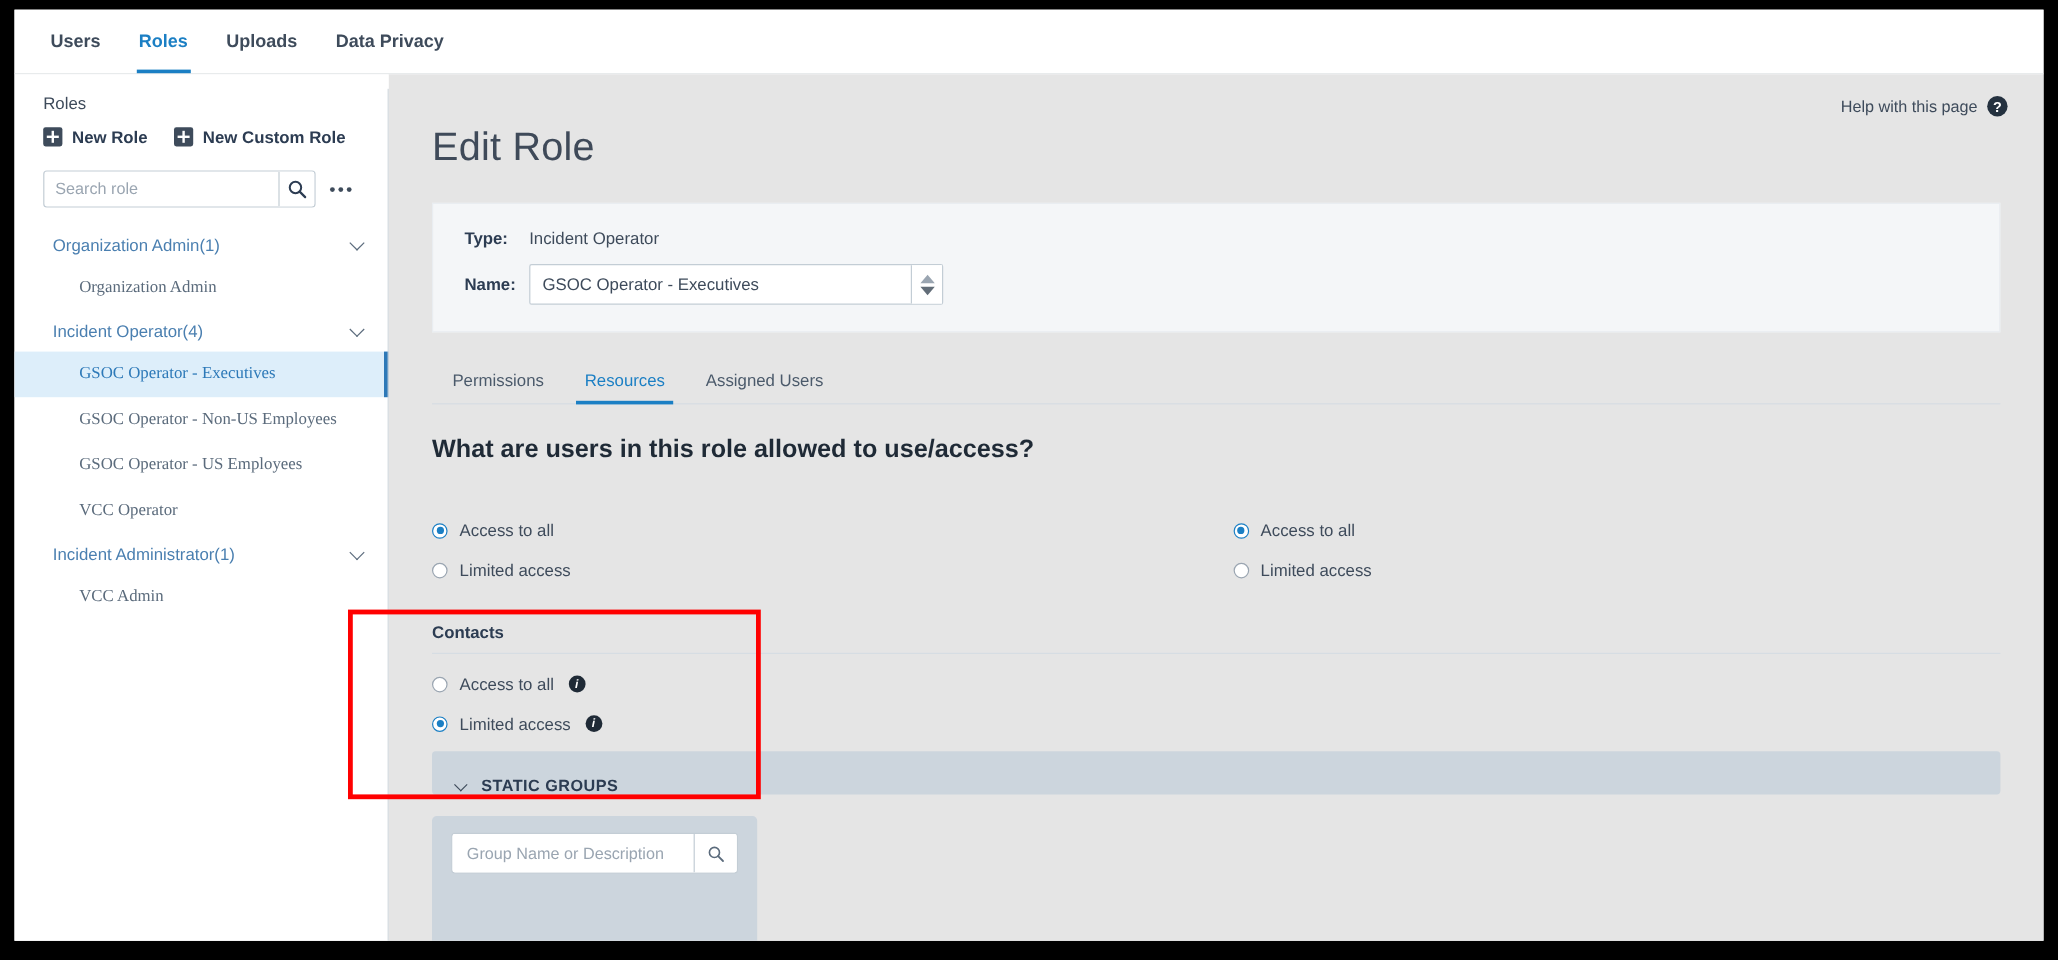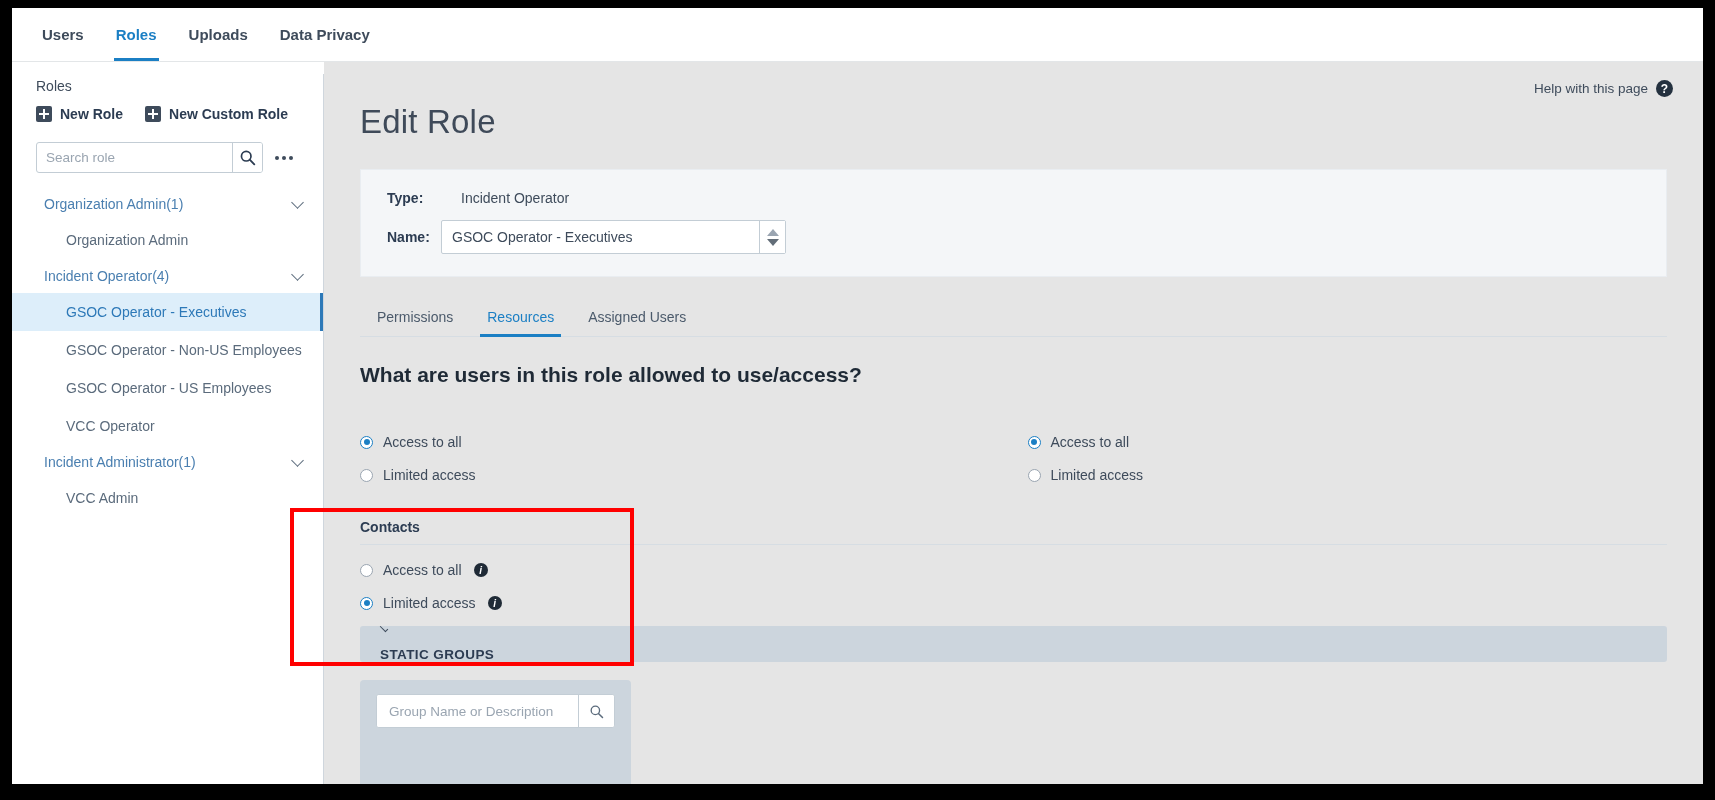--- a/index.html
+++ b/index.html
@@ -103,21 +103,21 @@
   }
 
   .tree { font-size: 14px; }
   .tree-group {
     display: flex; align-items: center; justify-content: space-between;
     padding: 9px 22px 9px 32px;
     color: #4a7fb0; cursor: pointer;
   }
   .tree-child {
     padding: 11px 16px 11px 54px;
-    color: #4a7fb0; cursor: pointer;
+    color: #4a7fb0; cursor: pointer; font-family: Liberation Serif, serif;
   }
   .tree-child.plain { color: #5b6b7c; }
   .tree-child.selected {
     background: #ddeefa;
     color: #2d79b8;
     border-right: 4px solid #2d79b8;
   }
   .chev {
     display: inline-block; width: 9px; height: 9px;
     border-right: 1.6px solid #5b6b7c;
@@ -151,21 +151,21 @@
     font-size: 33px; color: #3f4a59; font-weight: normal;
     padding: 6px 0 0 36px; letter-spacing: .2px;
   }
 
   .infocard {
     margin: 28px 36px 0 36px;
     background: #f4f6f8;
     border: 1px solid #e9edf1;
     padding: 20px 26px 22px 26px;
   }
-  .row-type { display: flex; align-items: flex-end; font-size: 14px; margin-bottom: 14px; gap: 20px; }
+  .row-type { display: flex; align-items: flex-end; font-size: 14px; margin-bottom: 14px; }
   .row-type .lbl { font-weight: bold; color: #2c3c52; width: 46px; }
   .row-type .val { color: #3e4b5b; margin-left: 8px; }
   .row-name { display: flex; align-items: center; font-size: 14px; }
   .row-name .lbl { font-weight: bold; color: #2c3c52; width: 46px; }
   .name-field {
     margin-left: 8px; width: 345px; height: 34px;
     background: #fff; border: 1px solid #c3cdd5; border-radius: 2px;
     display: flex; align-items: stretch;
   }
   .name-field input {
@@ -235,24 +235,24 @@
     background: #1f2a36; color: #fff;
     font-size: 10px; font-weight: bold; font-style: italic;
     display: flex; align-items: center; justify-content: center;
     margin-left: 2px; cursor: pointer;
   }
 
   .contacts-wrap { margin: 36px 36px 0 36px; }
   .accordion {
     margin-top: 15px; height: 36px;
     background: #ccd5dd; border-radius: 3px;
-    display: flex; align-items: flex-start; gap: 13px;
+    display: flex; align-items: flex-end; gap: 13px;
     padding-left: 20px;
     font-size: 13.5px; font-weight: bold; color: #2c3c52;
-    letter-spacing: .4px; cursor: pointer; flex-direction: column;
+    letter-spacing: .4px; cursor: pointer;
   }
   .chev-sm {
     display: inline-block; width: 8px; height: 8px;
     border-right: 1.6px solid #3e4b5b;
     border-bottom: 1.6px solid #3e4b5b;
     transform: rotate(45deg); margin-bottom: 4px;
   }
 
   .bottom-panels {
     display: flex; margin: 18px 36px 0 36px; gap: 22px;

